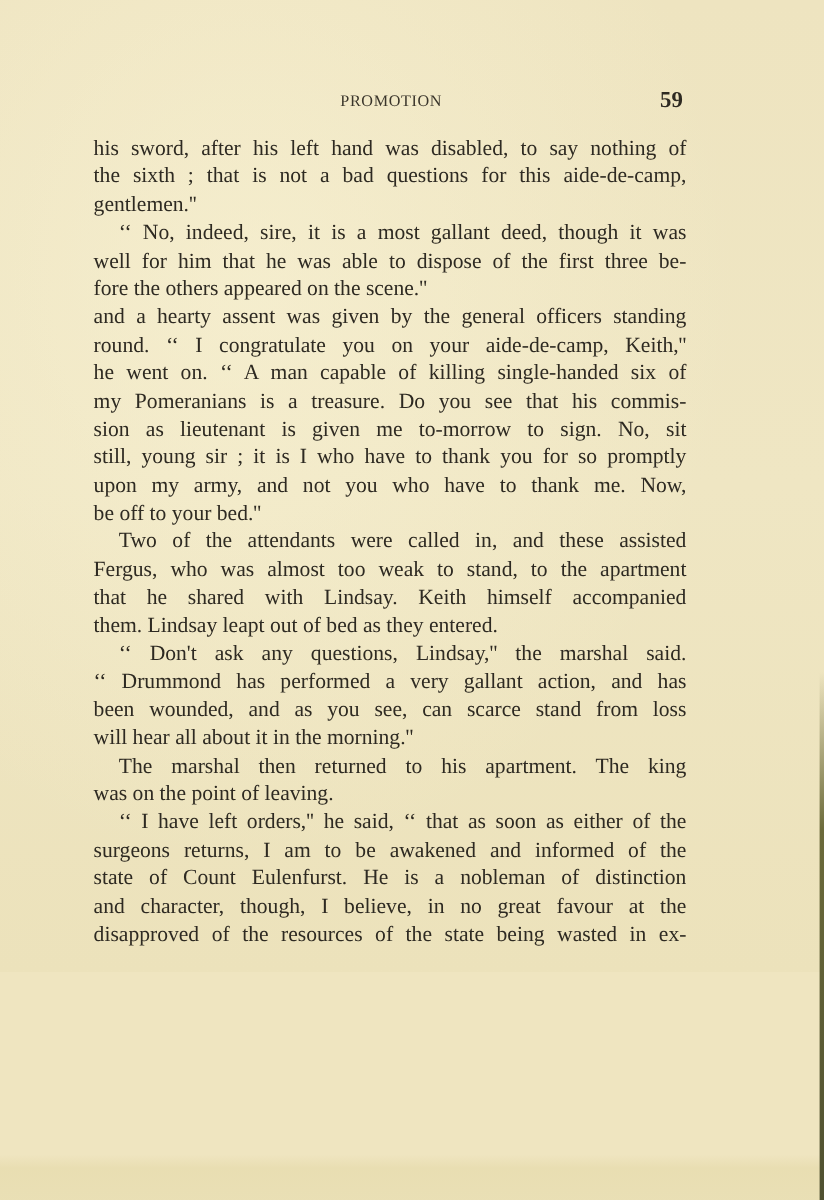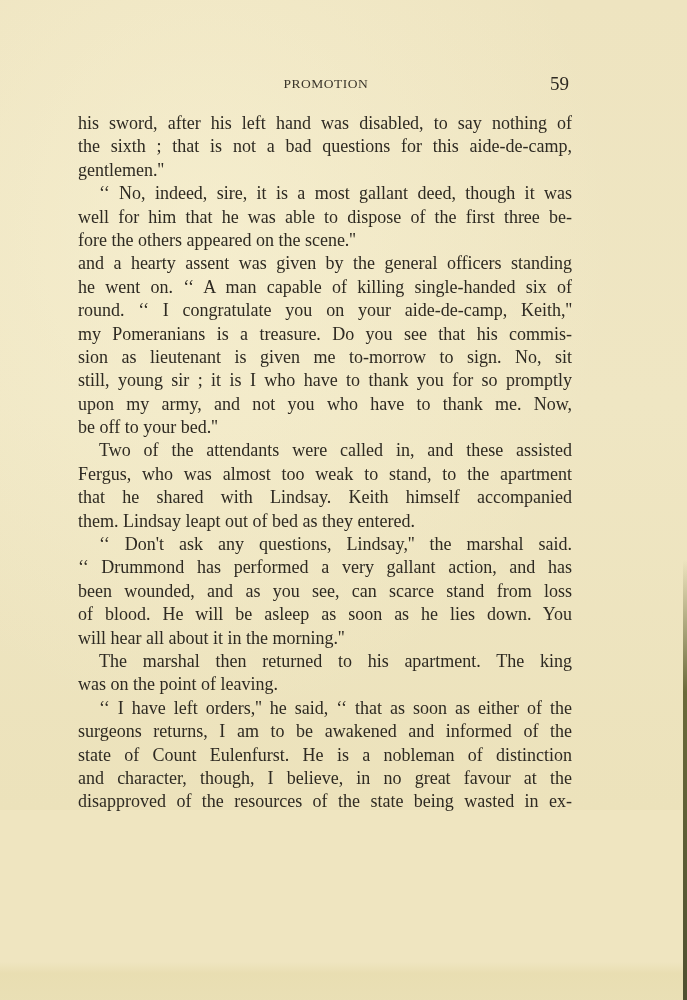--- a/index.html
+++ b/index.html
@@ -40,21 +40,21 @@
       text-align: center;
       font-size: 13.5px;
       letter-spacing: 0.5px;
       color: #3a352b;
     }
     .page-number {
       position: absolute;
       top: 73px;
       left: 550px;
       font-size: 19px;
-      font-weight: normal;
+      font-weight: bold;
       color: #2e2a22;
     }
     .text-block {
       position: absolute;
       left: 78px;
       top: 112px;
       width: 494px;
       font-size: 18px;
       line-height: 23.4px;
     }
@@ -83,35 +83,34 @@
   <div class="page-number">59</div>
 
   <div class="text-block" id="text-block">
       <span class="line">his sword, after his left hand was disabled, to say nothing of</span>
       <span class="line">the sixth ; that is not a bad questions for this aide-de-camp,</span>
       <span class="line last">gentlemen.''</span>
       <span class="line indent">‘‘ No, indeed, sire, it is a most gallant deed, though it was</span>
       <span class="line">well for him that he was able to dispose of the first three be-</span>
       <span class="line last">fore the others appeared on the scene.''</span>
       <span class="line">and a hearty assent was given by the general officers standing</span>
+      <span class="line">round.   ‘‘ I congratulate you on your aide-de-camp, Keith,''</span>
       <span class="line">he went on.   ‘‘ A man capable of killing single-handed six of</span>
-      <span class="line">round.   ‘‘ I congratulate you on your aide-de-camp, Keith,''</span>
       <span class="line">my Pomeranians is a treasure.  Do you see that his commis-</span>
       <span class="line">sion as lieutenant is given me to-morrow to sign.  No, sit</span>
       <span class="line">still, young sir ; it is I who have to thank you for so promptly</span>
       <span class="line">upon my army, and not you who have to thank me.  Now,</span>
       <span class="line last">be off to your bed.''</span>
       <span class="line indent">Two of the attendants were called in, and these assisted</span>
       <span class="line">Fergus, who was almost too weak to stand, to the apartment</span>
       <span class="line">that he shared with Lindsay.  Keith himself accompanied</span>
       <span class="line last">them.  Lindsay leapt out of bed as they entered.</span>
       <span class="line indent">‘‘ Don't ask any questions, Lindsay,'' the marshal said.</span>
       <span class="line">‘‘ Drummond has performed a very gallant action, and has</span>
       <span class="line">been wounded, and as you see, can scarce stand from loss</span>
-      <span class="line">of blood.  He will be asleep as soon as he lies down.  You</span>
       <span class="line last">will hear all about it in the morning.''</span>
       <span class="line indent">The marshal then returned to his apartment.  The king</span>
       <span class="line last">was on the point of leaving.</span>
       <span class="line indent">‘‘ I have left orders,'' he said, ‘‘ that as soon as either of the</span>
       <span class="line">surgeons returns, I am to be awakened and informed of the</span>
       <span class="line">state of Count Eulenfurst.  He is a nobleman of distinction</span>
       <span class="line">and character, though, I believe, in no great favour at the</span>
       <span class="line">disapproved of the resources of the state being wasted in ex-</span>
     </div>
 </div>

